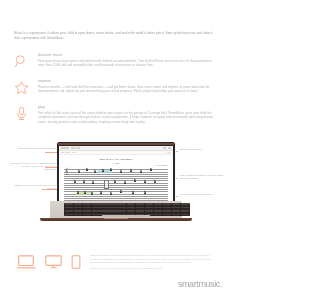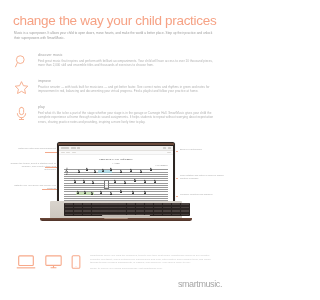--- a/index.html
+++ b/index.html
@@ -159,21 +159,20 @@
     position:absolute;right:10px;top:27px;
     font-size:9px;letter-spacing:-0.4px;color:#a6a6a6;
     font-weight:400;
   }
 </style>
 </head>
 <body>
 
 <div class="page">
 
-  <div class="headline">change the way your child practices</div>
   <div class="subhead">Music is a superpower. It allows your child to open doors, move hearts, and make the world a better place. Step up their practice and unlock their superpowers with SmartMusic.</div>
 
   <div class="features">
 
     <div class="feature">
       <div class="f-icon">
         <svg width="15" height="15" viewBox="0 0 24 24" fill="none" stroke="#f7b293" stroke-width="1.6">
           <circle cx="10" cy="9" r="6.2"></circle>
           <line x1="5.6" y1="13.4" x2="2.2" y2="21"></line>
         </svg>

